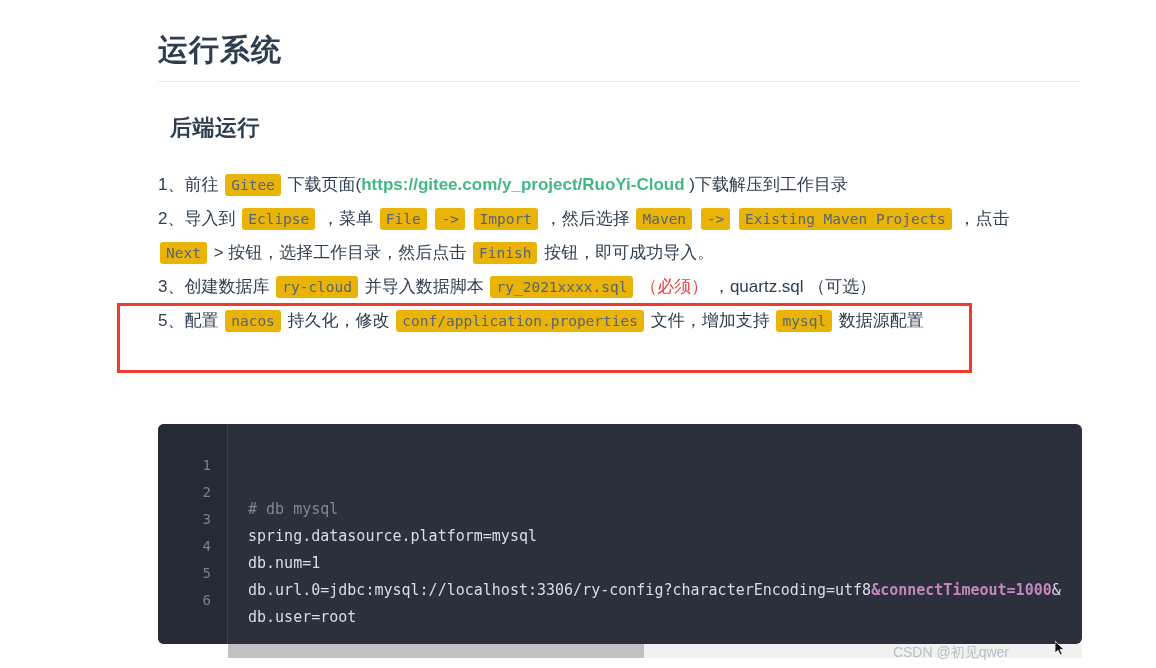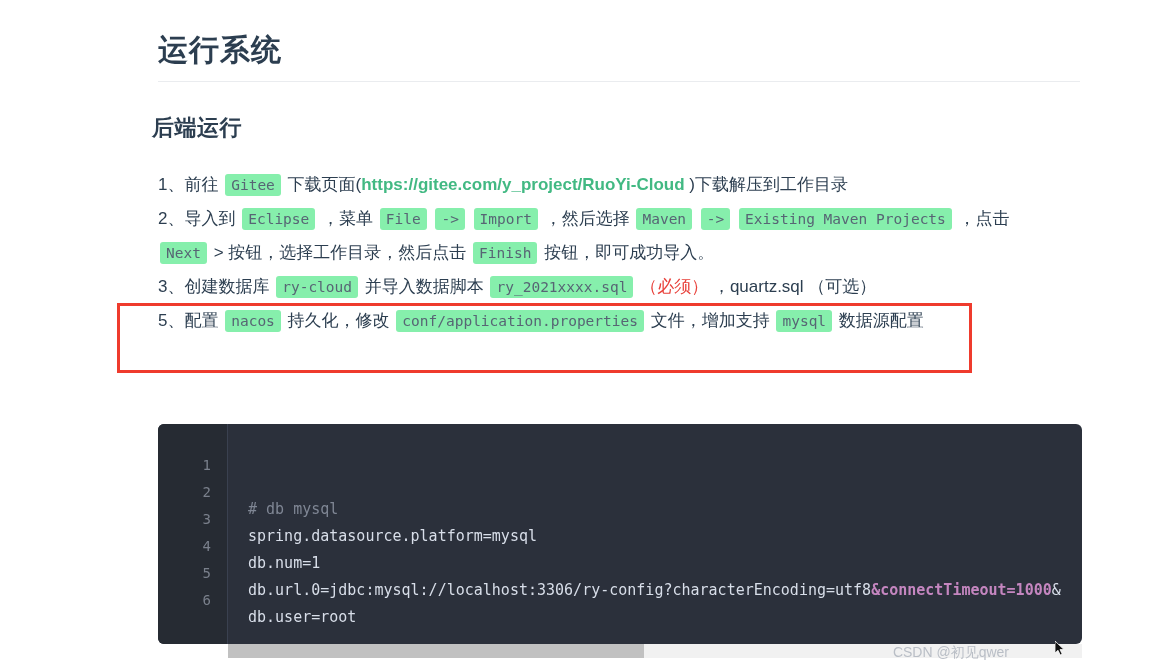--- a/index.html
+++ b/index.html
@@ -39,21 +39,21 @@
     position: absolute;
     left: 158px;
     top: 81px;
     width: 922px;
     height: 1px;
     background: #eaecef;
   }
 
   .h2-title {
     position: absolute;
-    left: 152px;
+    left: 170px;
     top: 113px;
     font-size: 22px;
     font-weight: bold;
     color: #2c3e50;
     letter-spacing: .5px;
   }
 
   
   .list {
     position: absolute;
@@ -64,21 +64,21 @@
     line-height: 33px;
     color: #2c3e50;
   }
   .li {
     white-space: nowrap;
   }
 
   code.chip {
     font-family: "DejaVu Sans Mono", "Liberation Mono", monospace;
     font-size: 14.5px;
-    background: #86efac;
+    background: #eab308;
     color: #576574;
     border-radius: 3px;
     padding: 3px 6px;
     margin: 0 2px;
     white-space: pre;
   }
   a.ext-link {
     color: #42b983;
     text-decoration: none;
     font-weight: bold;

